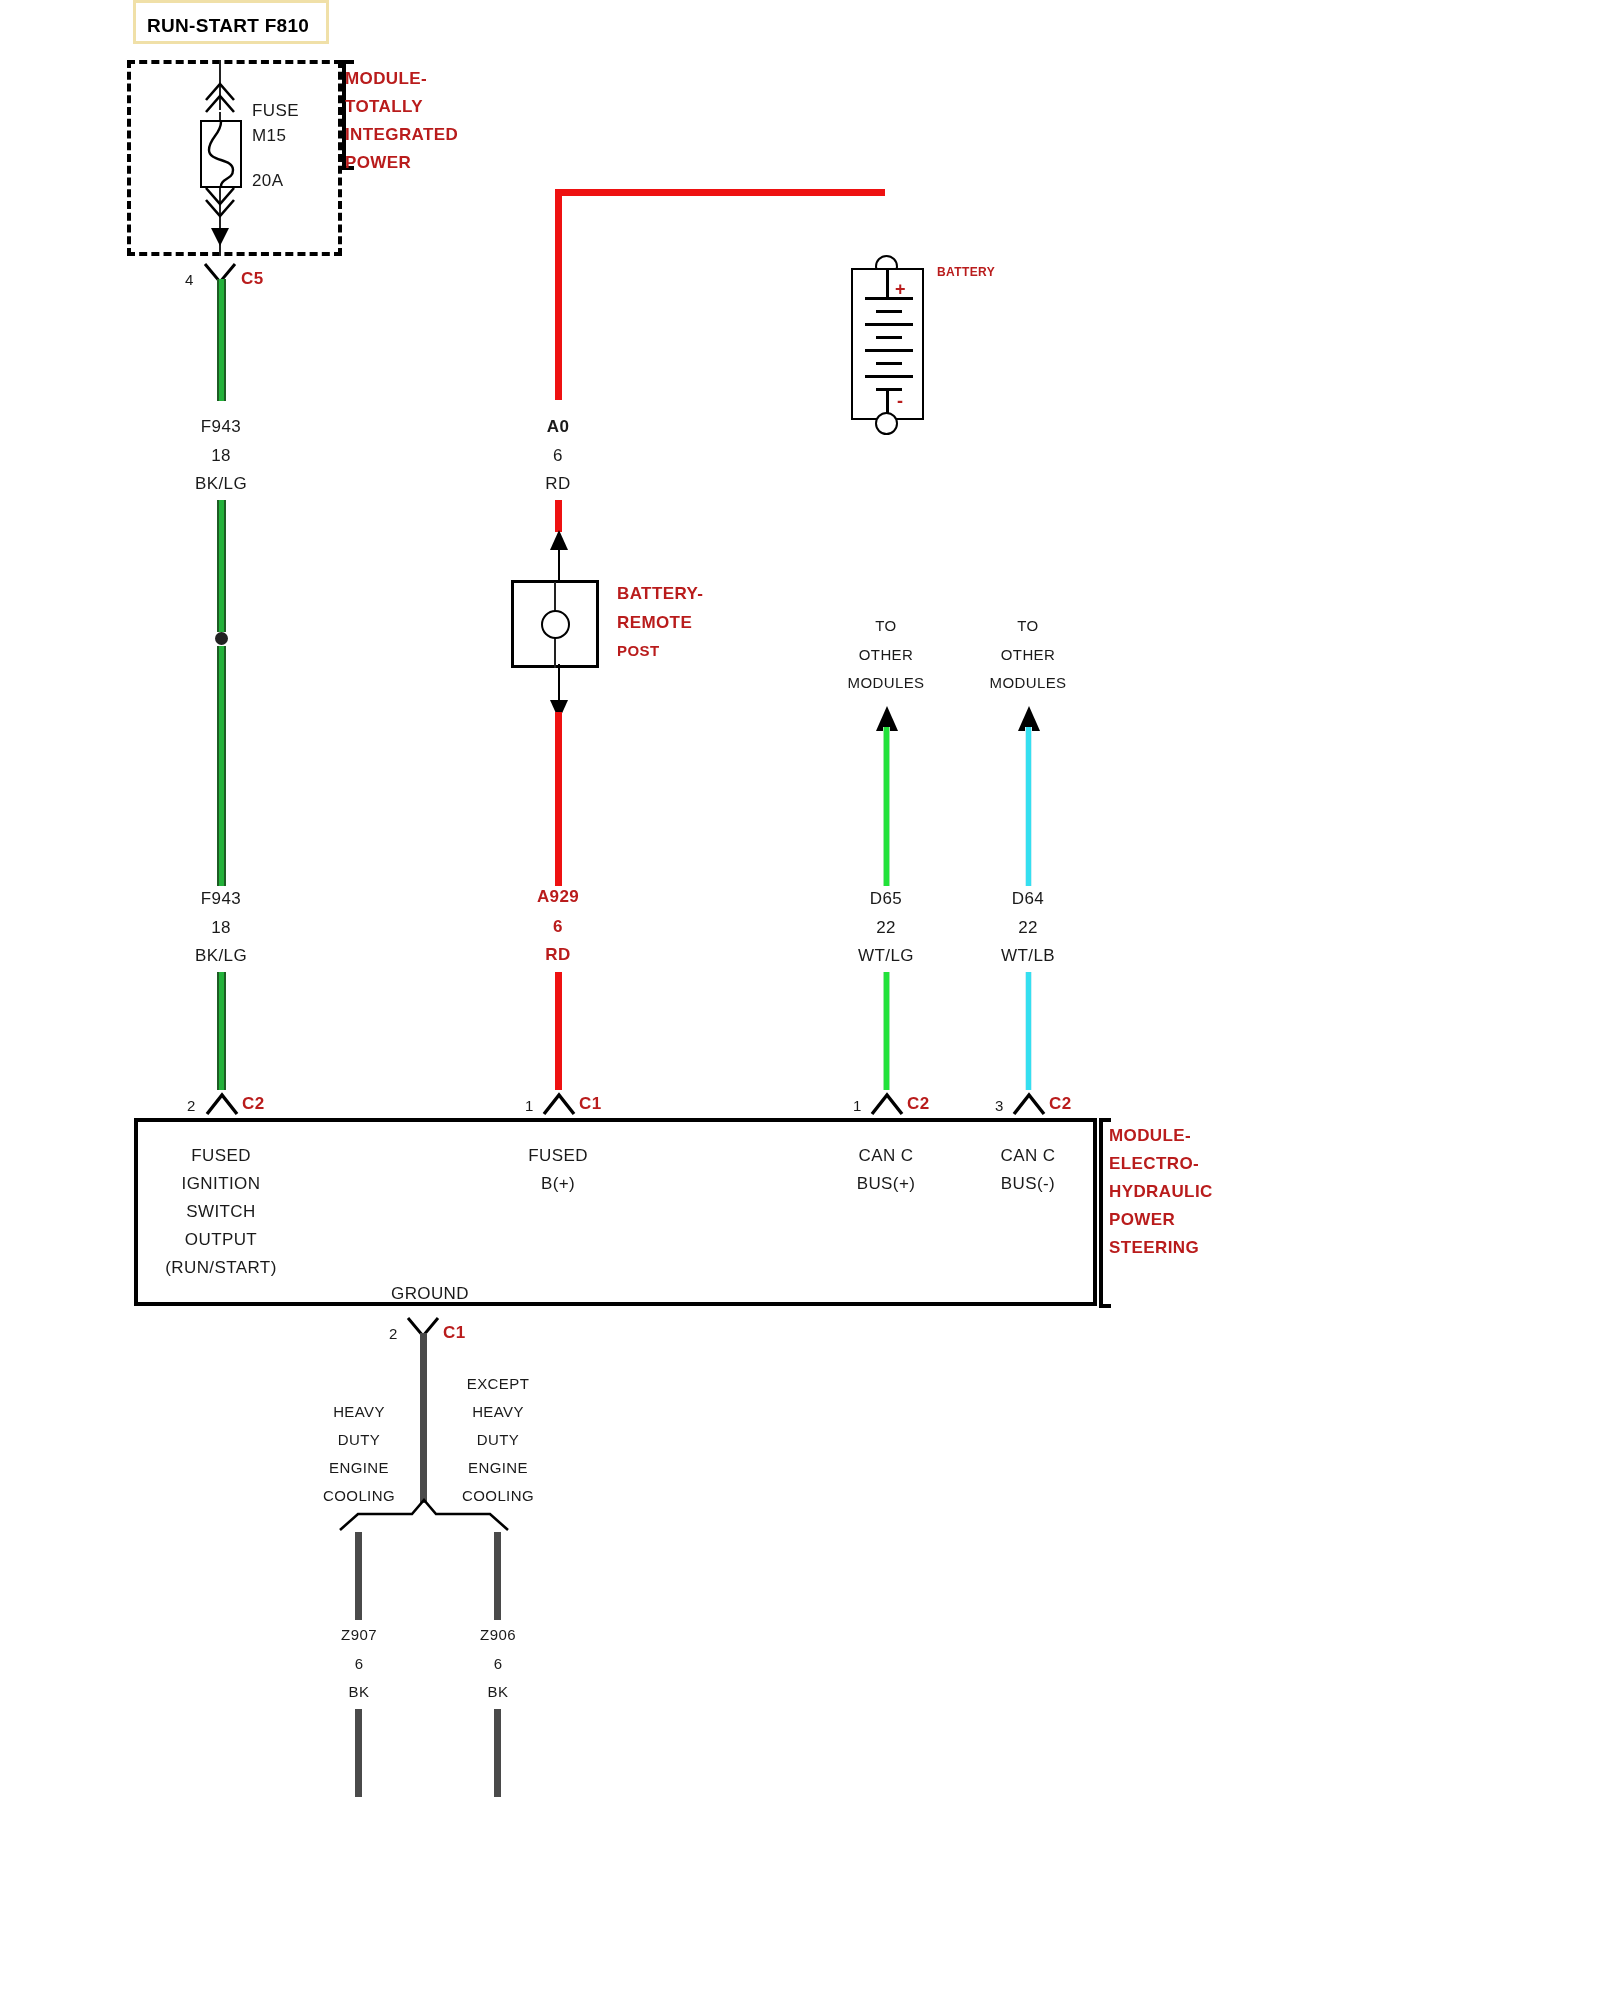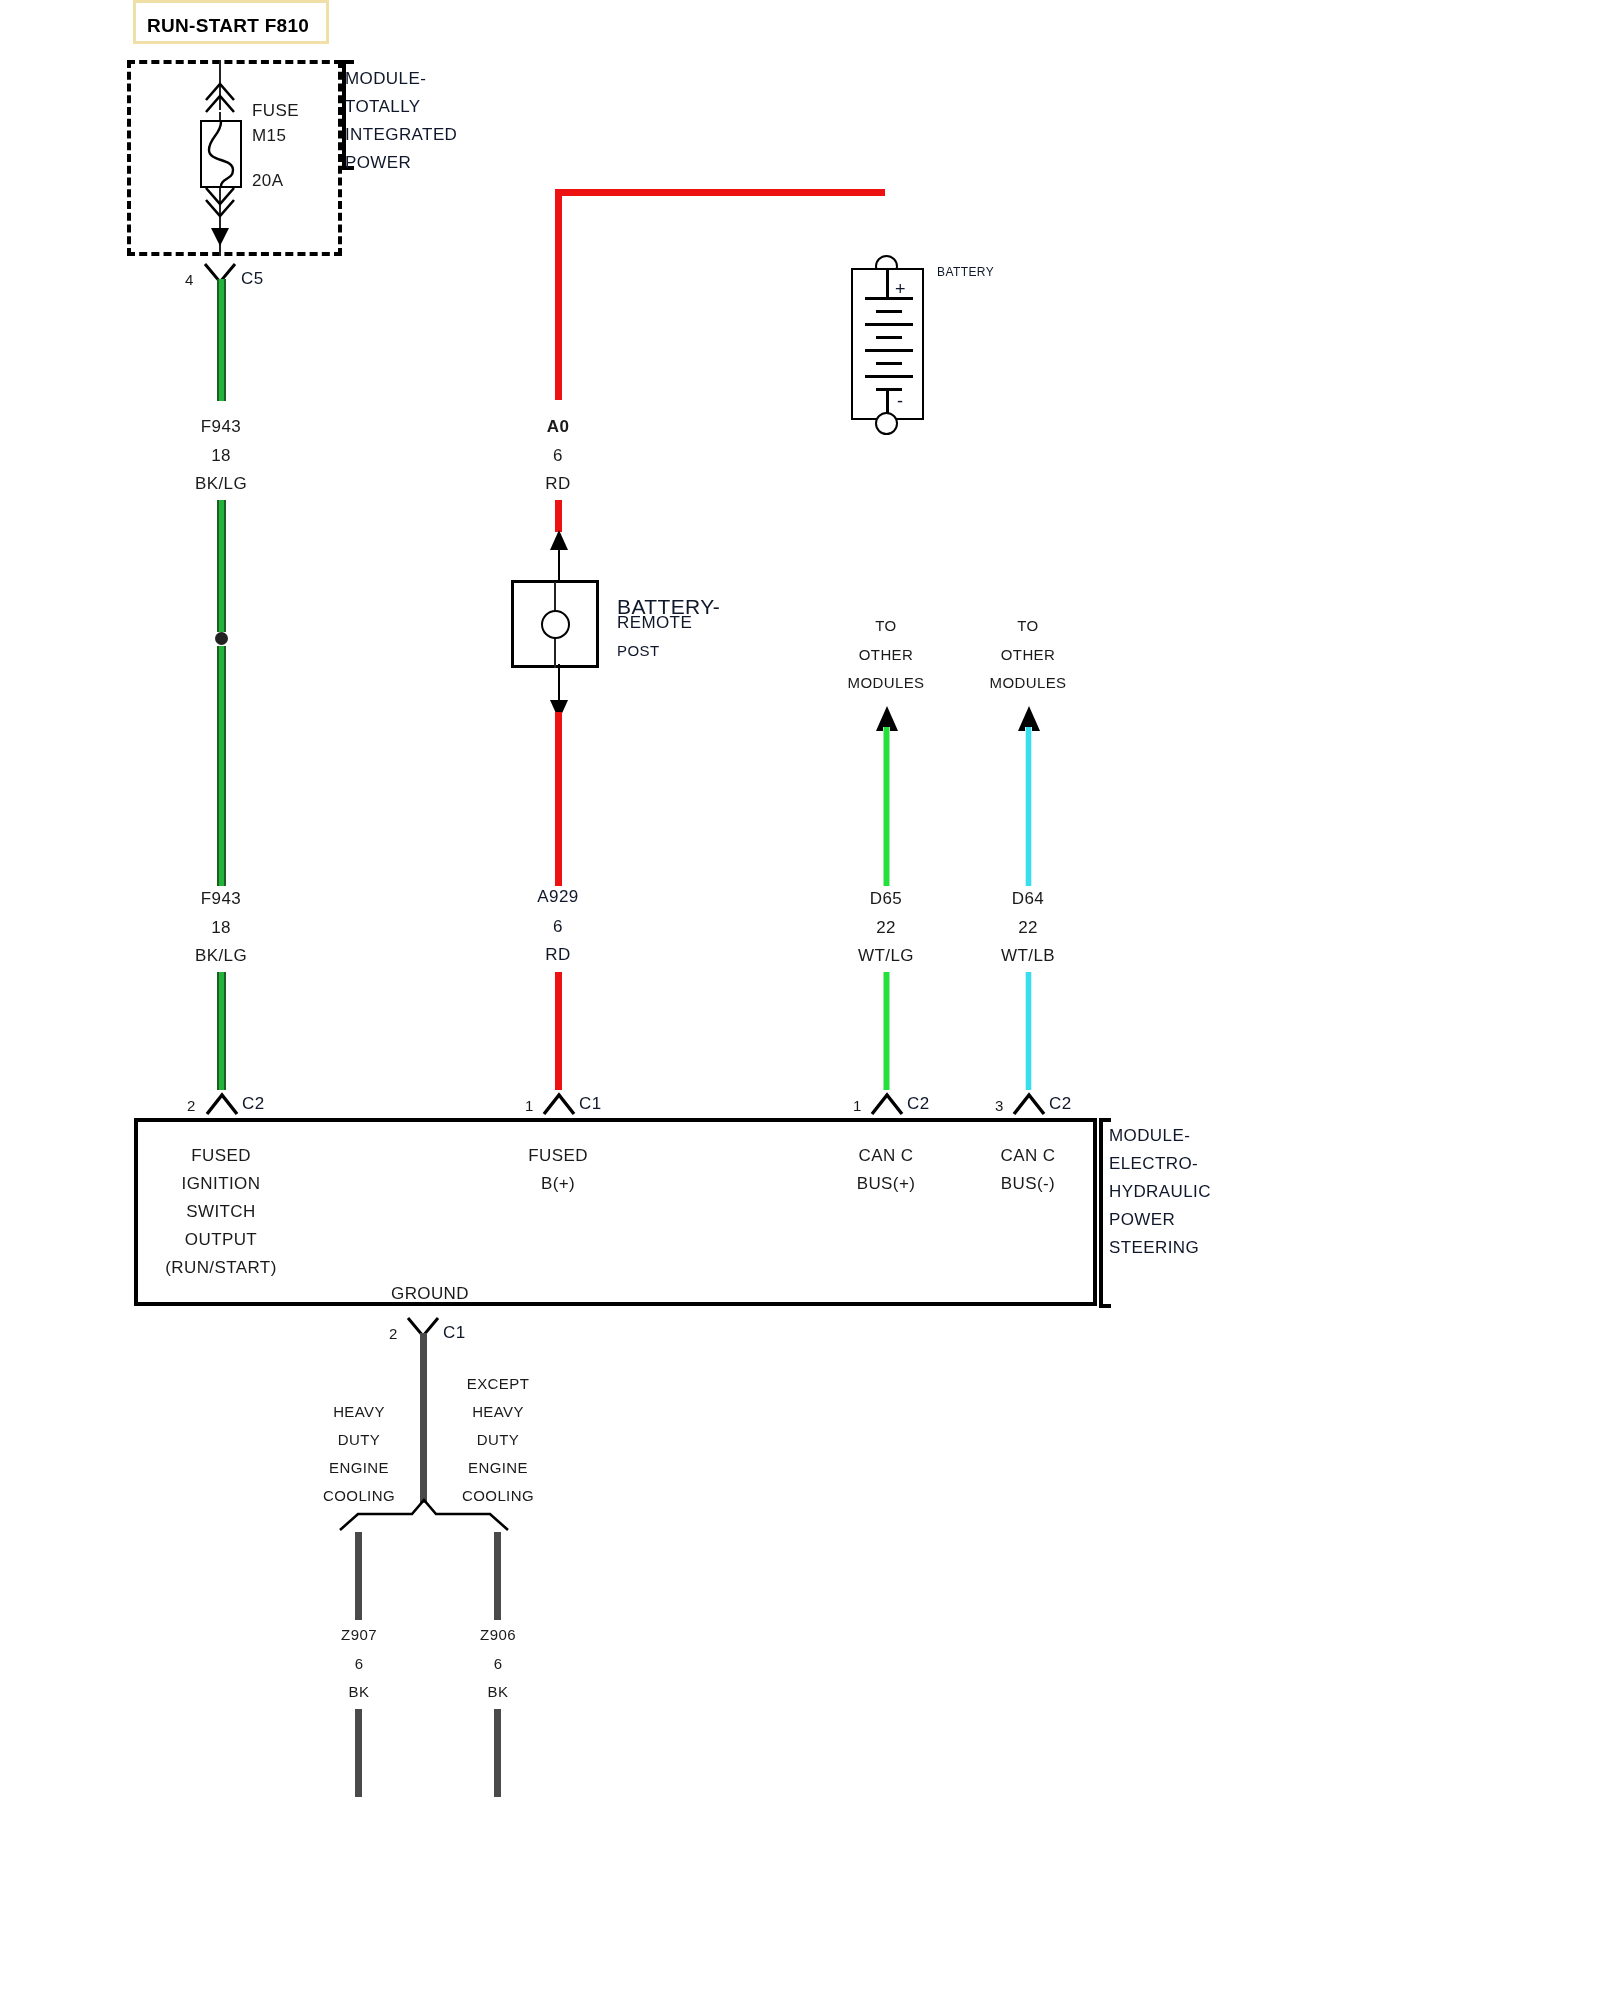--- a/index.html
+++ b/index.html
@@ -17,21 +17,21 @@
   
   .abs{position:absolute;}
   .txt{
     position:absolute;
     font-size:17px;
     color:#1a1a1a;
     white-space:nowrap;
     letter-spacing:0.4px;
     line-height:1;
   }
-  .txt.bold{font-weight:normal;color:#0f172a;}
+  .txt.bold{font-weight:bold;color:#b91c1c;}
   .txt.ctr{transform:translateX(-50%);}
   .txt.small{font-size:15px;}
 
   
   #title-box{
     left:133px;top:0px;width:196px;height:44px;
     border:3px solid #f0e0a8;
     background:#ffffff;
     box-sizing:border-box;
   }
@@ -193,21 +193,21 @@
 
   <div class="abs" id="post-box"></div>
   <div class="wire wire-thin" style="left:554px;top:582px;height:86px;"></div>
   <div class="abs" id="post-circle"></div>
 
   <svg class="svgwrap" style="left:543px;top:664px;" width="32" height="58" viewBox="0 0 32 58">
     <line x1="16" y1="0" x2="16" y2="50" stroke="#000" stroke-width="2"></line>
     <polygon points="16,56 7,36 25,36" fill="#000"></polygon>
   </svg>
 
-  <div class="txt bold" style="left:617px;top:585px;font-size:21px;margin-top:11px;">BATTERY-</div>
+  <div class="txt bold" style="left:617px;top:585px;font-size:17px;">BATTERY-</div>
   <div class="txt bold" style="left:617px;top:614px;font-size:17px;">REMOTE</div>
   <div class="txt bold" style="left:617px;top:643px;font-size:15px;">POST</div>
 
   <div class="wire wire-red" style="left:555px;top:712px;height:174px;"></div>
 
   <div class="txt ctr bold" style="left:558px;top:888px;">A929</div>
   <div class="txt ctr bold" style="left:558px;top:918px;">6</div>
   <div class="txt ctr bold" style="left:558px;top:946px;">RD</div>
 
   <div class="wire wire-red" style="left:555px;top:972px;height:118px;"></div>

